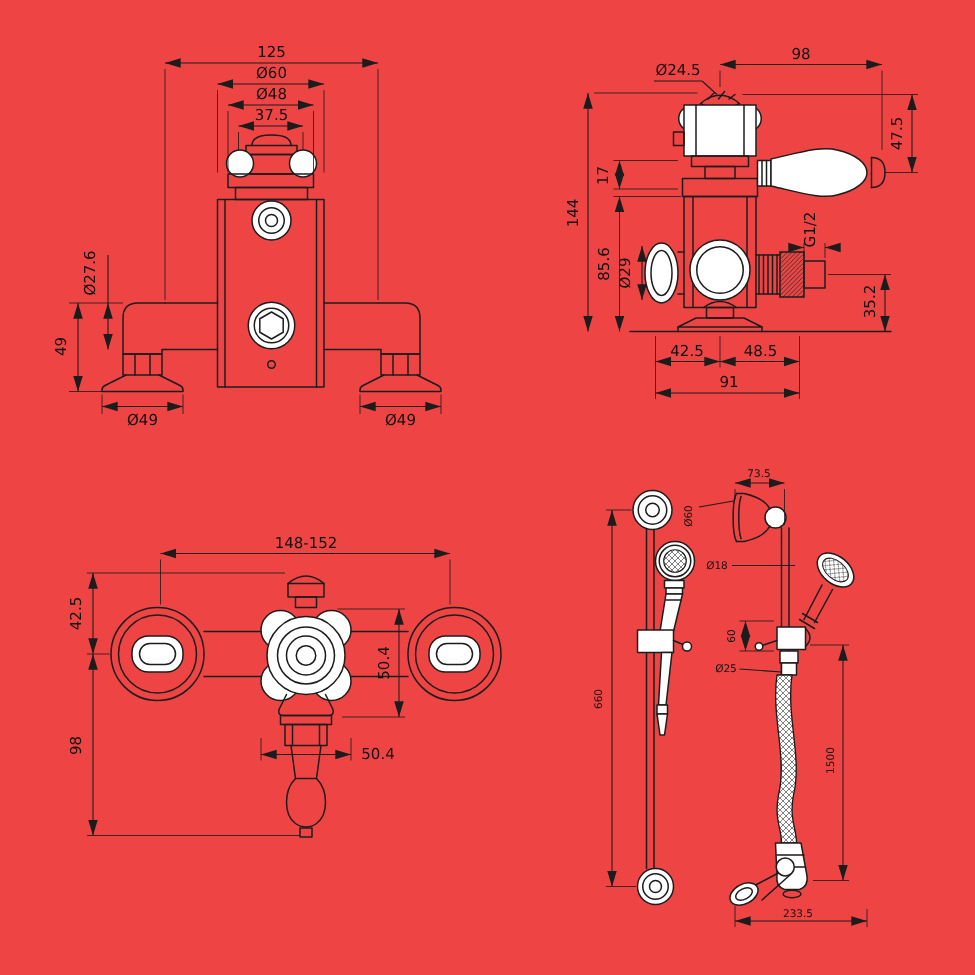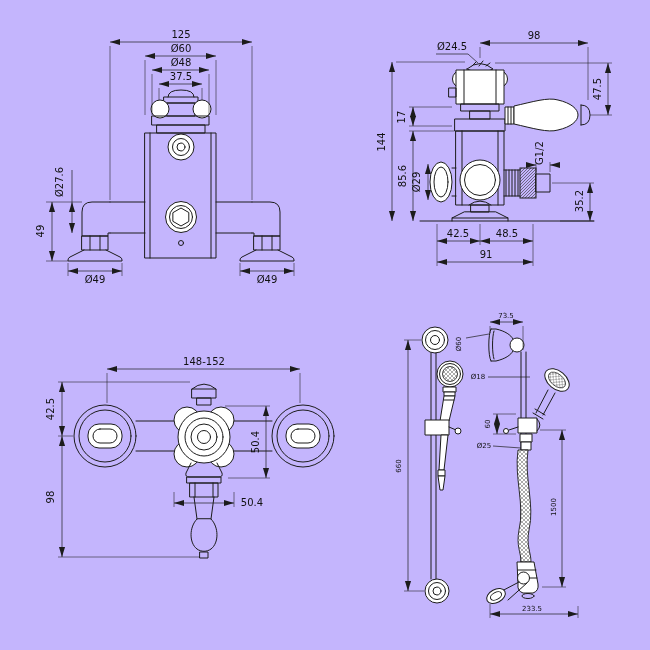--- a/index.html
+++ b/index.html
@@ -1,16 +1,16 @@
 <!DOCTYPE html>
 <html><head>
 <meta charset="utf-8">
 <style>
   html,body{margin:0;padding:0;background:#ffffff;}
-  .stage{width:650px;height:650px;background:#c4b5fd;position:relative;overflow:hidden;}
+  .stage{width:650px;height:650px;background:#ef4444;position:relative;overflow:hidden;}
   svg{display:block;}
   .obj{stroke:#1c1c1c;stroke-width:1;fill:none;stroke-linecap:round;stroke-linejoin:round;}
   .objf{stroke:#1c1c1c;stroke-width:1;fill:#ffffff;stroke-linejoin:round;}
   .dim{stroke:#1c1c1c;stroke-width:0.7;fill:none;}
   .ext{stroke:#1c1c1c;stroke-width:0.55;fill:none;}
   text.lbl{font-family:"DejaVu Sans",sans-serif;font-size:10px;fill:#111;text-anchor:middle;}
   text.sm{font-family:"DejaVu Sans",sans-serif;font-size:7px;fill:#111;text-anchor:middle;}
 </style>
 </head>
 <body>

